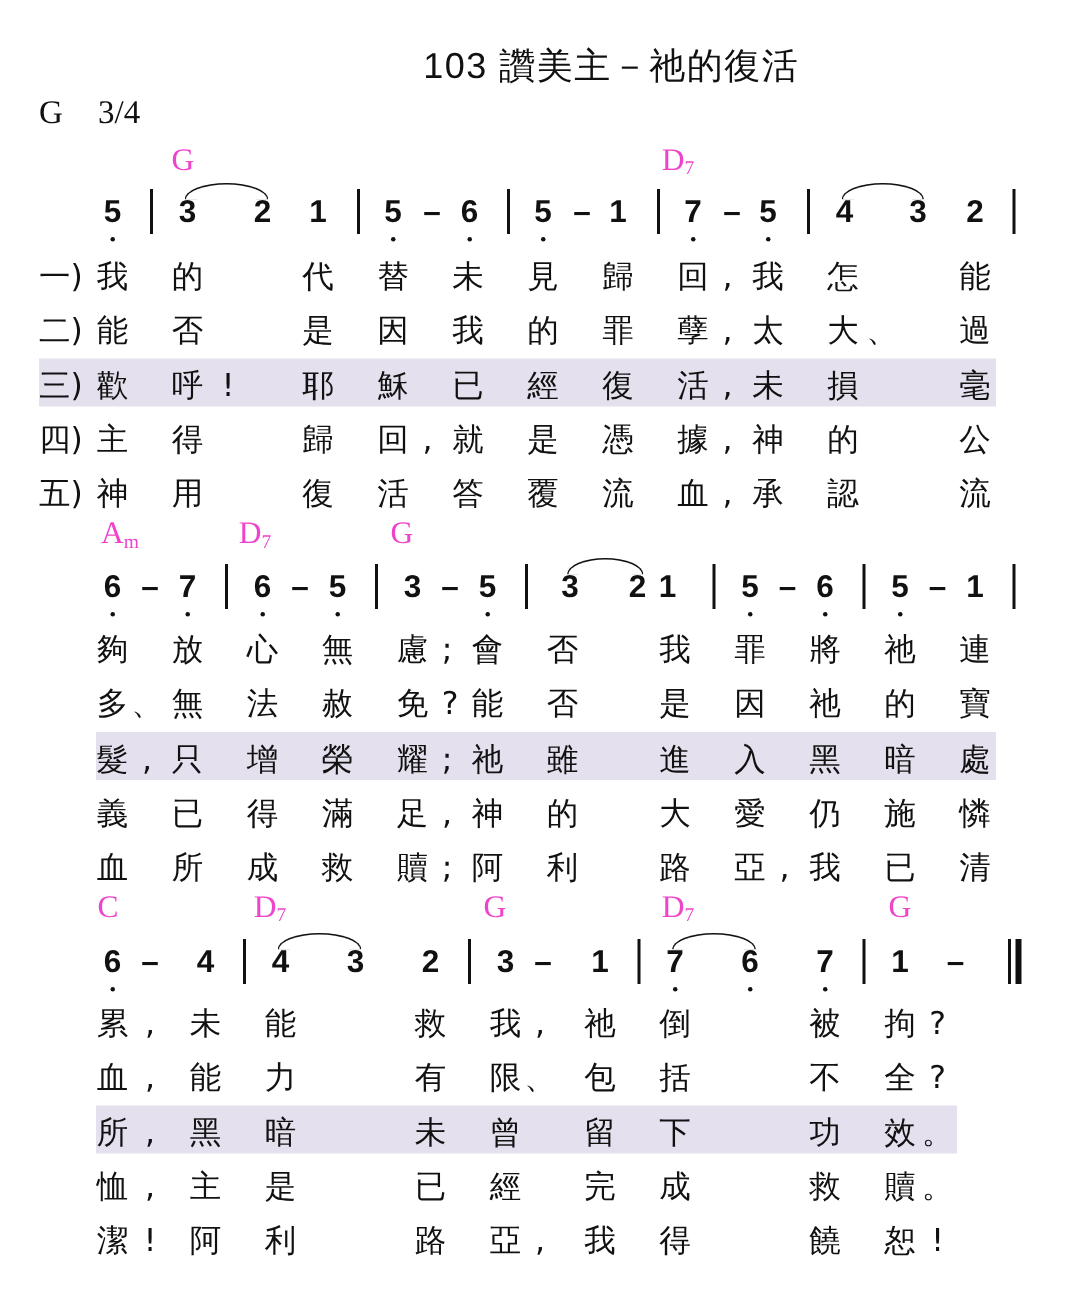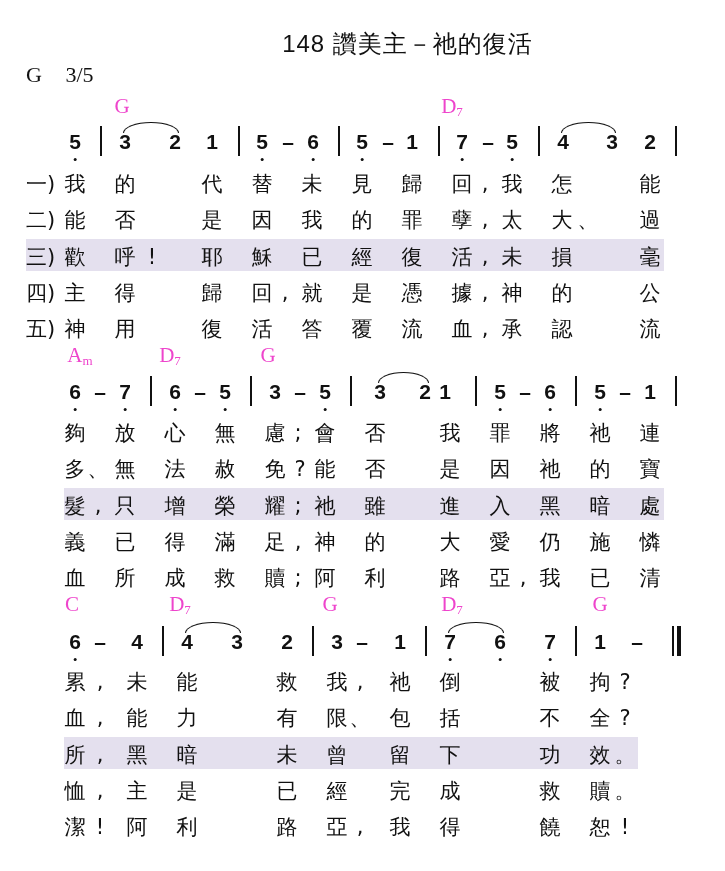--- a/index.html
+++ b/index.html
@@ -16,24 +16,24 @@
   .bar { width: 1.5px; background: #111; height: 30px; }
   .bar.thick { width: 4px; }
   .slur { border: 1.5px solid #111; border-bottom: none; border-radius: 50% 50% 0 0 / 100% 100% 0 0; height: 10px; }
   .lyric { font-family: "DejaVu Sans", sans-serif; font-size: 21px; transform: translateX(-50%); white-space: nowrap; line-height: 28px; }
   .lyric.left { transform: none; }
   .hl { background: #e4e0ee; height: 32px; }
 </style>
 </head>
 <body>
 
-<div class="abs title">148 讚美主－祂的復活</div>
+<div class="abs title">103 讚美主－祂的復活</div>
 <div class="abs key">
   <span>G</span>
-  <span style="margin-left:18px">3/5</span>
+  <span style="margin-left:18px">3/4</span>
 </div>
 
 <div id="score">
     <div class="abs hl" style="left: 26px; top: 238.6px; width: 638px;"></div>
     <div class="abs chord" style="left: 122px; top: 94px;"><span>G</span></div>
     <div class="abs chord" style="left: 452px; top: 94px;"><span>D</span><sub>7</sub></div>
     <div class="abs note" style="left: 75px; top: 130px;"><span>5</span><span class="dot"></span></div>
     <div class="abs note" style="left: 125px; top: 130px;"><span>3</span></div>
     <div class="abs note" style="left: 175px; top: 130px;"><span>2</span></div>
     <div class="abs note" style="left: 212px; top: 130px;"><span>1</span></div>

